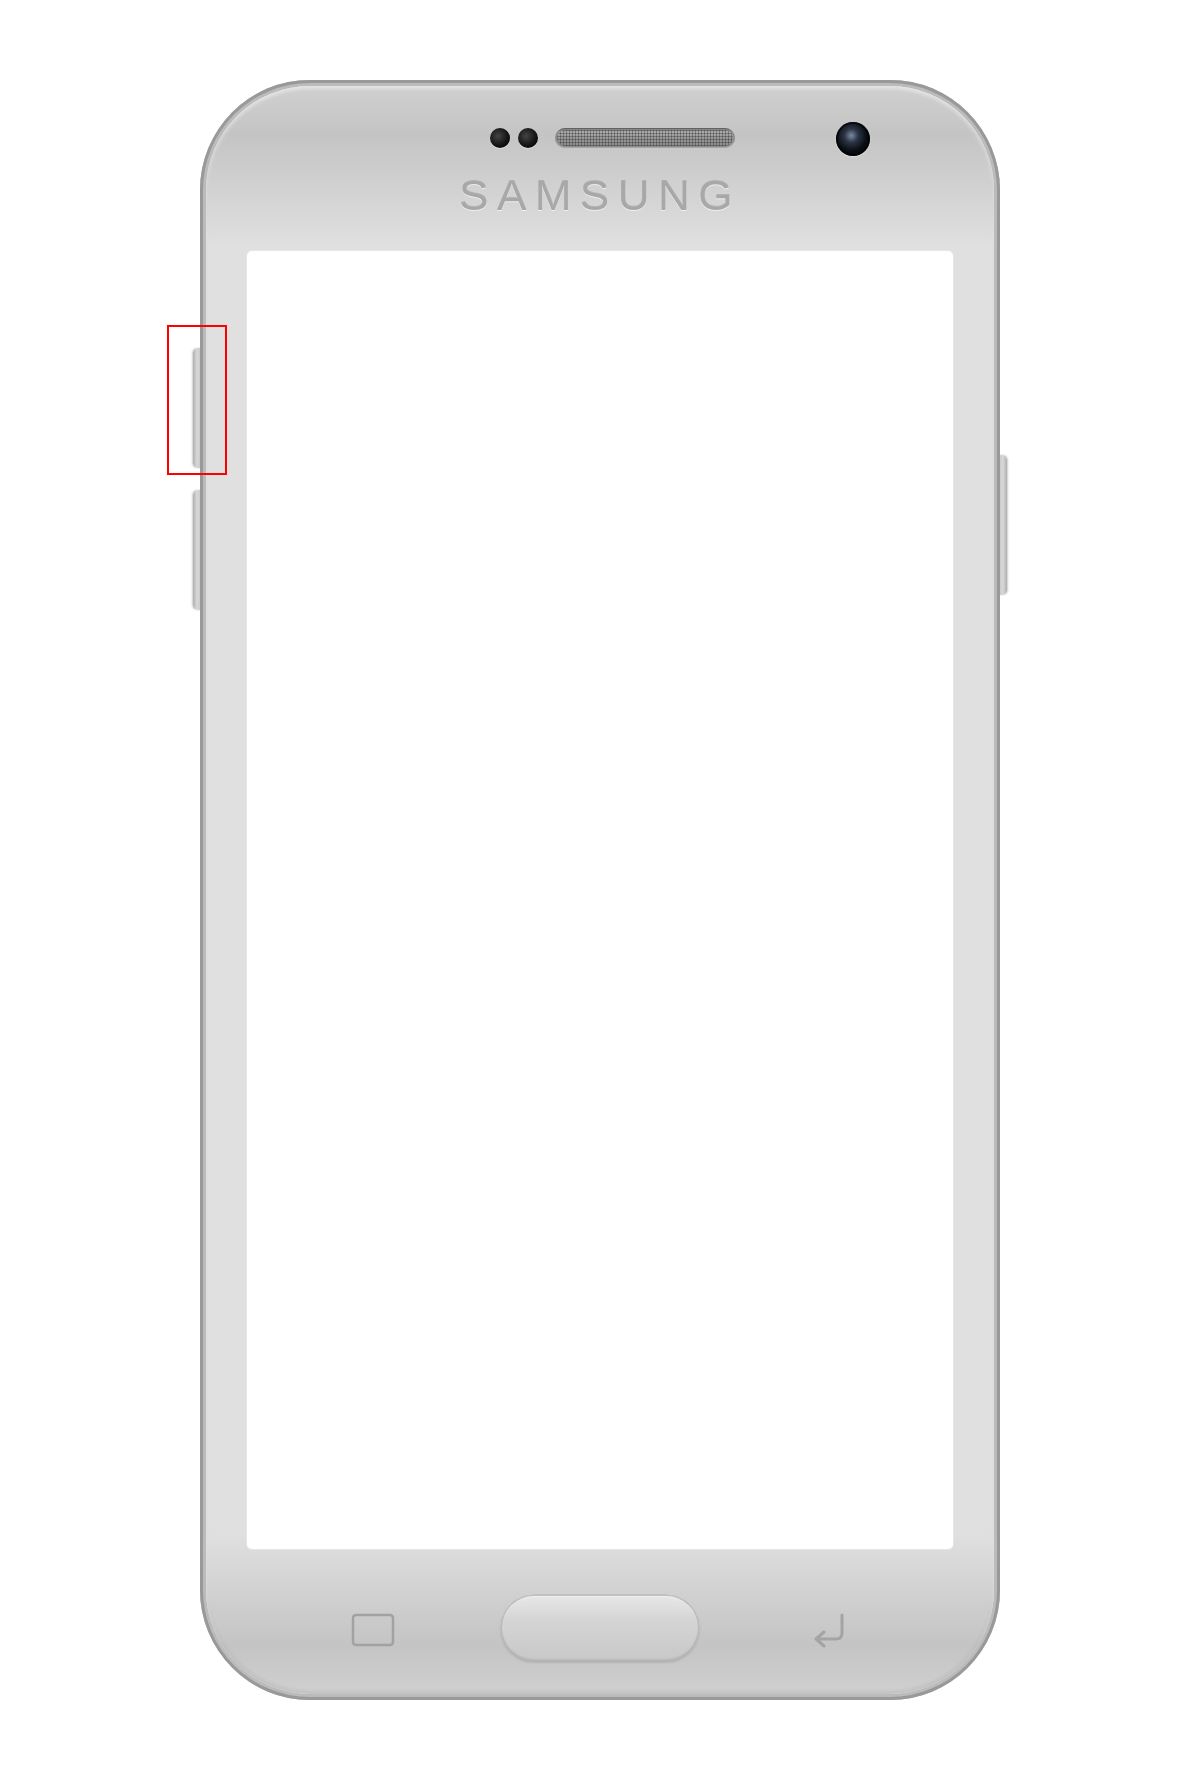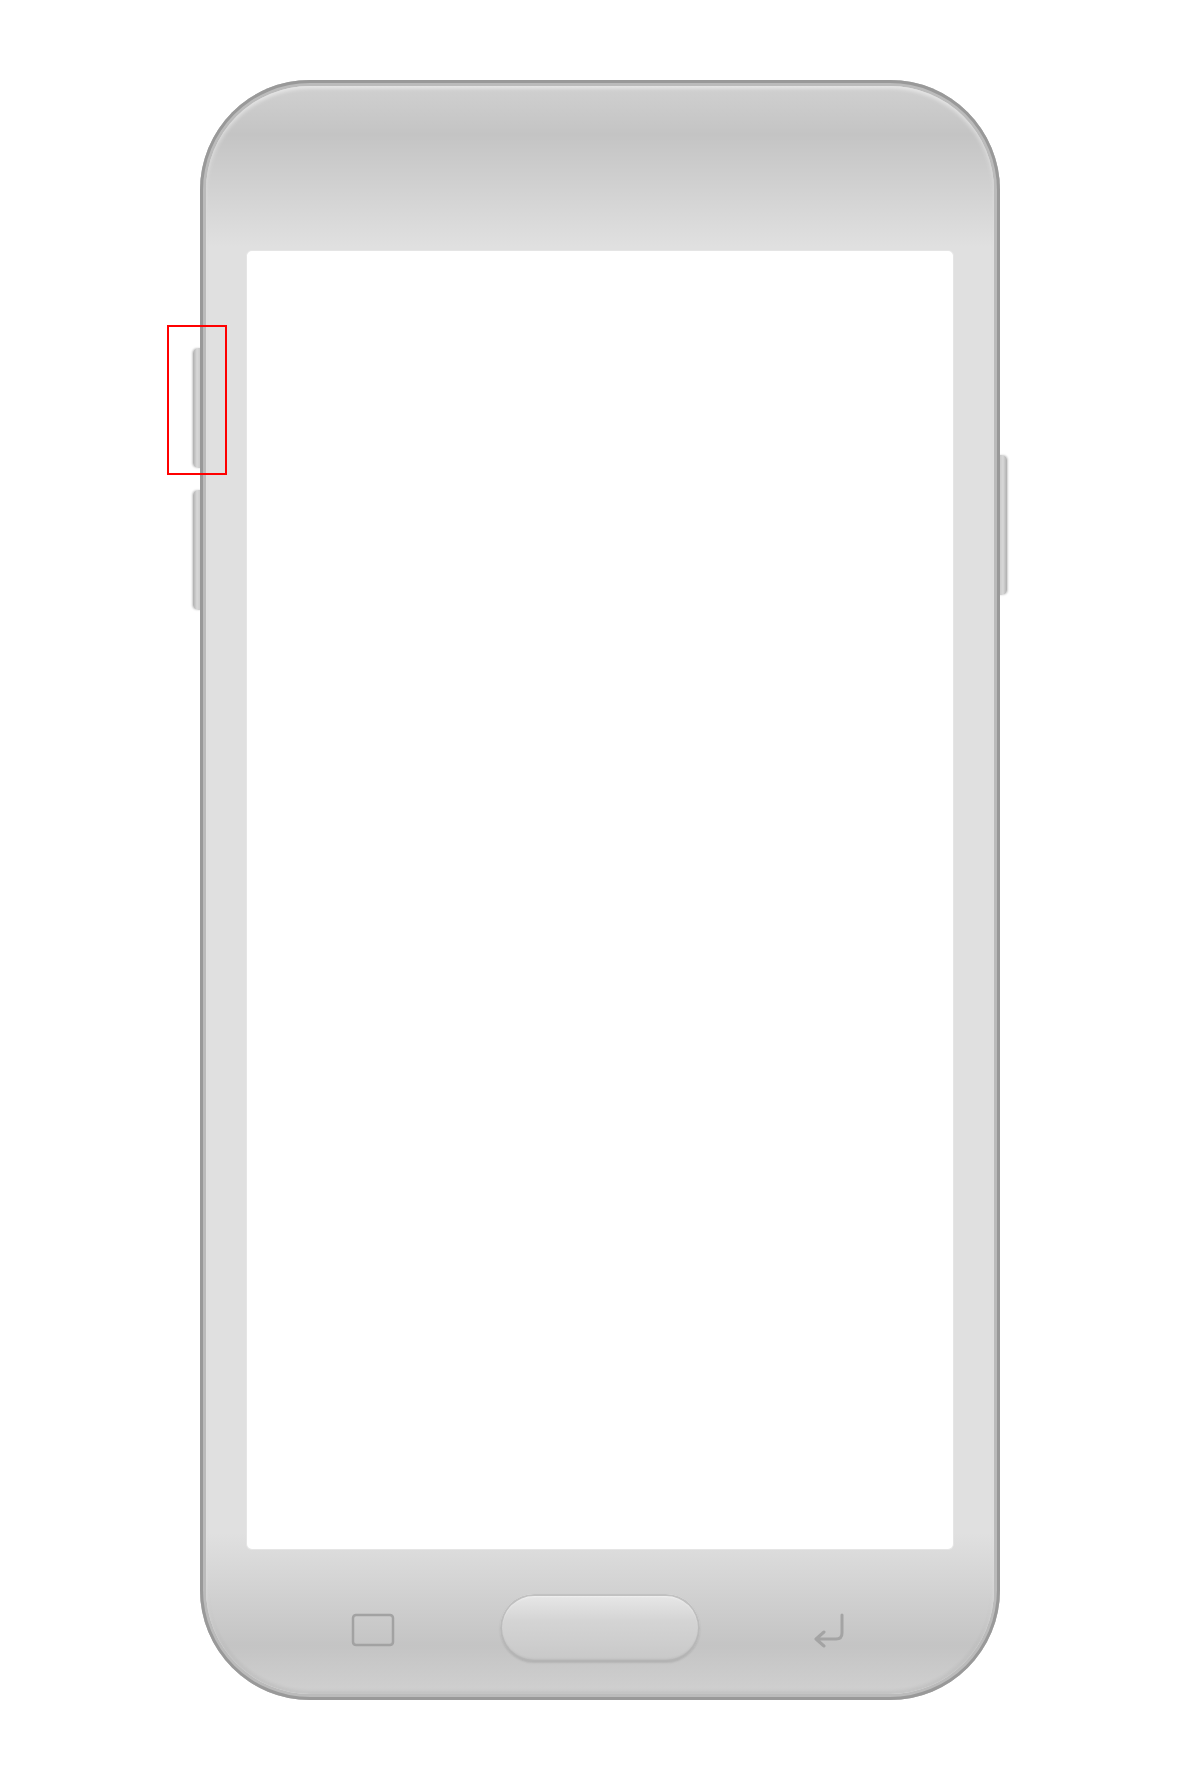--- a/index.html
+++ b/index.html
@@ -181,20 +181,29 @@
 <body>
 
 <div class="phone-container">
 
   <div class="volume-up-button"></div>
   <div class="volume-down-button"></div>
   <div class="power-button"></div>
 
   <div class="phone-body">
 
+    <div class="top-elements">
+      <div class="sensor-dots">
+        <div class="sensor-dot"></div>
+        <div class="sensor-dot"></div>
+      </div>
+      <div class="speaker-grille"></div>
+      <div class="front-camera"></div>
+      <div class="brand-text">SAMSUNG</div>
+    </div>
 
     <div class="screen"></div>
 
     <div class="recent-apps-icon">
       <svg viewBox="0 0 46 36" width="46" height="36">
         <rect x="3" y="3" width="40" height="30" rx="3" ry="3" fill="none" stroke="rgba(160,160,160,0.9)" stroke-width="2.5"></rect>
         <rect x="8" y="8" width="40" height="30" rx="3" ry="3" fill="none" stroke="rgba(160,160,160,0.4)" stroke-width="2" transform="translate(-5,-5)"></rect>
       </svg>
     </div>
 

